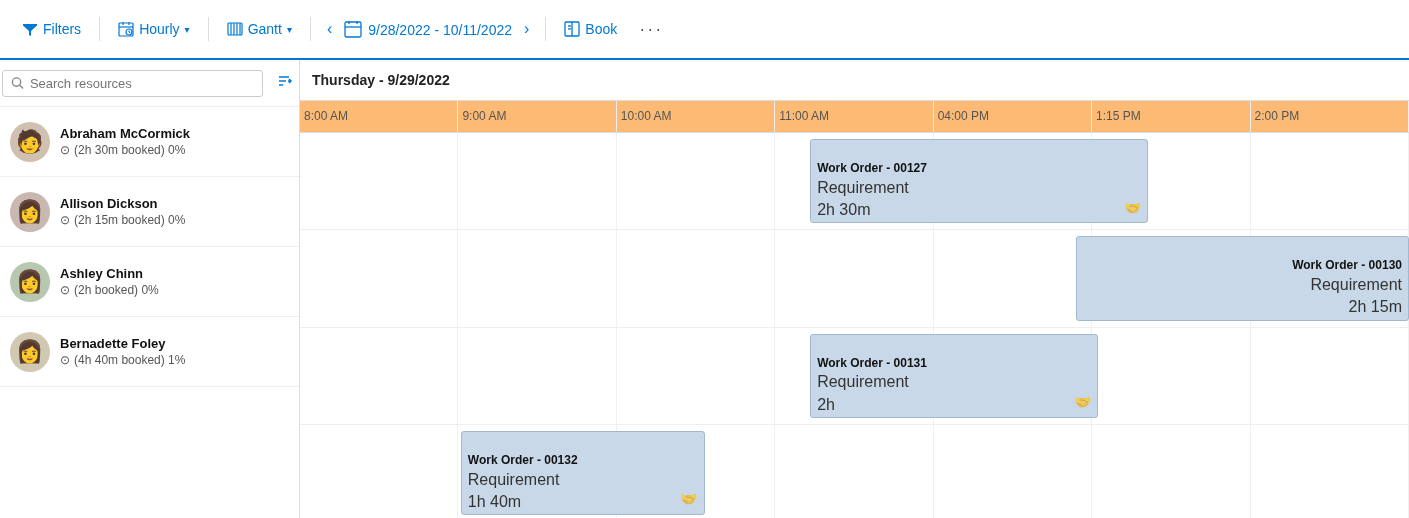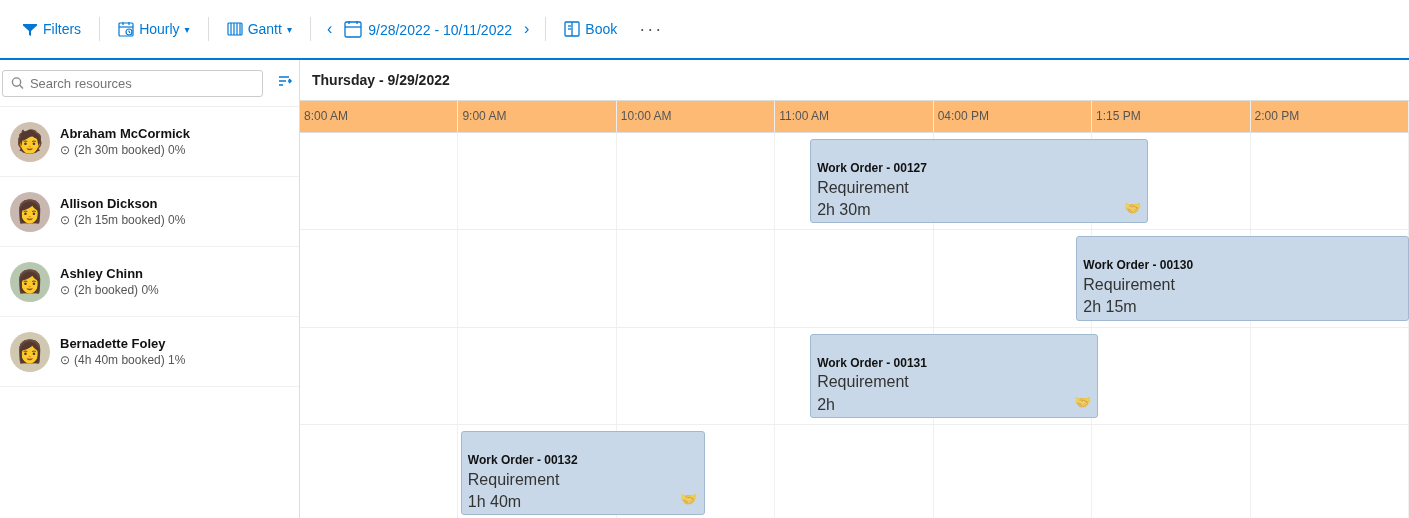--- a/index.html
+++ b/index.html
@@ -335,21 +335,21 @@
           <div class="schedule-row">
             <div class="grid-overlay">
               <div class="grid-col"></div>
               <div class="grid-col"></div>
               <div class="grid-col"></div>
               <div class="grid-col"></div>
               <div class="grid-col"></div>
               <div class="grid-col"></div>
               <div class="grid-col"></div>
             </div>
-            <div class="work-order-block" style="left: 70%; width: 30%; height: calc(100% - 12px);">
+            <div class="work-order-block" style="left: 70%; width: 30%; height: calc(100% - 12px); text-align: right;">
       <div class="work-order-title">Work Order - 00130</div>
       <div class="work-order-sub">Requirement</div>
       <div class="work-order-sub">2h 15m</div>
 
     </div>
           </div>
           <div class="schedule-row">
             <div class="grid-overlay">
               <div class="grid-col"></div>
               <div class="grid-col"></div>

